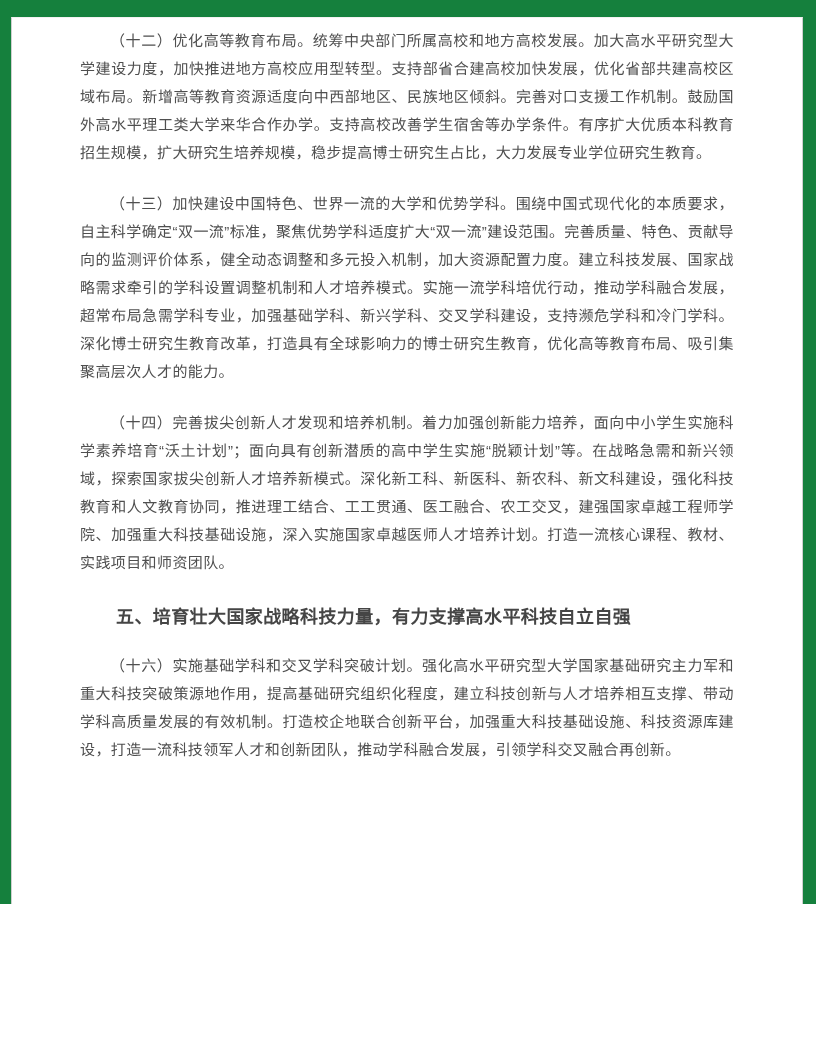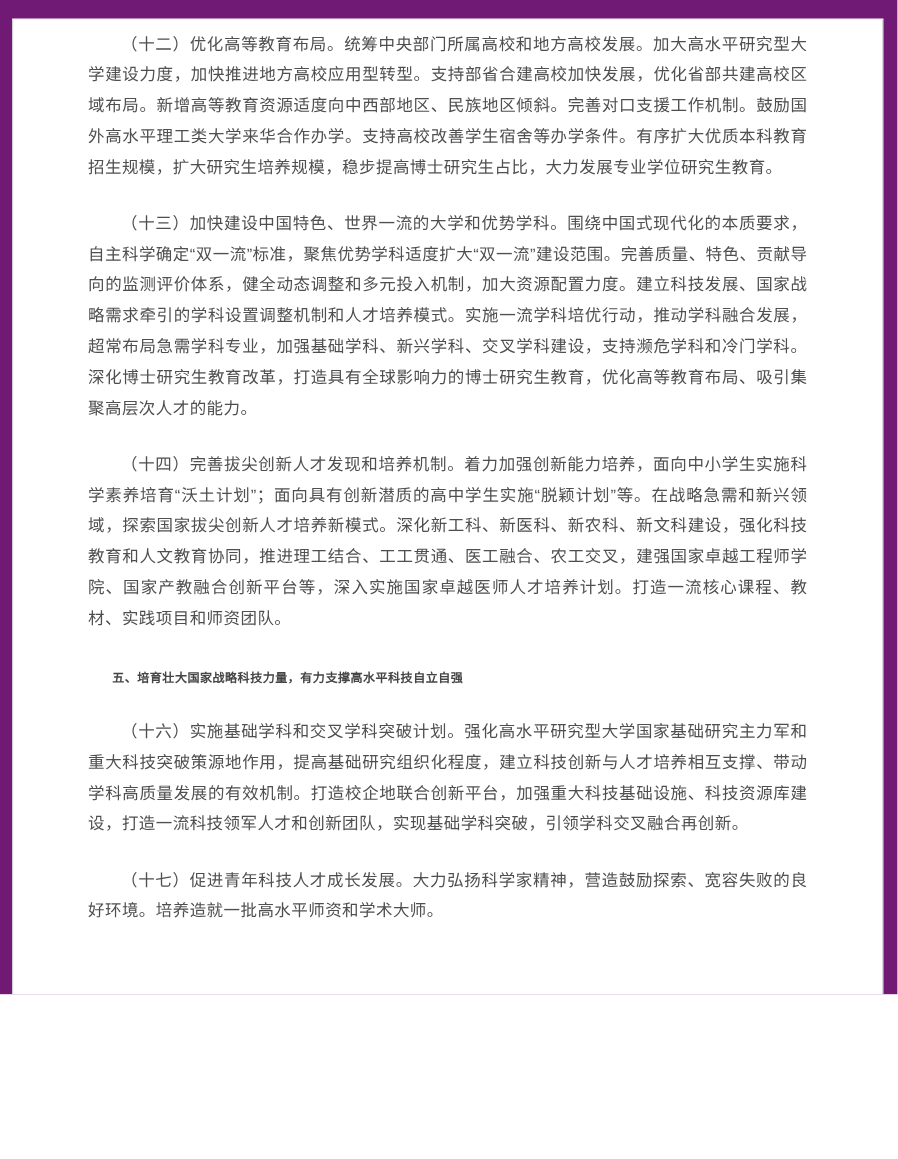--- a/index.html
+++ b/index.html
@@ -5,21 +5,21 @@
   * { margin: 0; padding: 0; box-sizing: border-box; }
   html, body {
     width: 816px;
     background: #ffffff;
     font-family: "Liberation Sans", "DejaVu Sans", sans-serif;
   }
   .canvas {
     position: relative;
     width: 816px;
     height: 904px;
-    background: #701a75;
+    background: #15803d;
     overflow: hidden;
   }
   .page {
     position: absolute;
     left: 11px;
     top: 17px;
     width: 792px;
     height: 1018px;
     background: #ffffff;
     border-left: 1px solid #cfcfcf;
@@ -31,37 +31,36 @@
   .para {
     font-size: 15px;
     line-height: 28px;
     color: #4f4f4f;
     text-align: justify;
     text-indent: 2em;
     margin-bottom: 23px;
     letter-spacing: 0.4px;
   }
   .section-heading {
-    font-size: 11px;
+    font-size: 18px;
     line-height: 28px;
     font-weight: bold;
     color: #454545;
     text-align: justify;
     text-indent: 2em;
     margin-top: 26px;
     margin-bottom: 21px;
     letter-spacing: 0.4px;
   }
 </style>
 </head>
 <body>
 
 <div class="canvas">
   <div class="page">
     <p class="para">（十二）优化高等教育布局。统筹中央部门所属高校和地方高校发展。加大高水平研究型大学建设力度，加快推进地方高校应用型转型。支持部省合建高校加快发展，优化省部共建高校区域布局。新增高等教育资源适度向中西部地区、民族地区倾斜。完善对口支援工作机制。鼓励国外高水平理工类大学来华合作办学。支持高校改善学生宿舍等办学条件。有序扩大优质本科教育招生规模，扩大研究生培养规模，稳步提高博士研究生占比，大力发展专业学位研究生教育。</p>
     <p class="para">（十三）加快建设中国特色、世界一流的大学和优势学科。围绕中国式现代化的本质要求，自主科学确定“双一流”标准，聚焦优势学科适度扩大“双一流”建设范围。完善质量、特色、贡献导向的监测评价体系，健全动态调整和多元投入机制，加大资源配置力度。建立科技发展、国家战略需求牵引的学科设置调整机制和人才培养模式。实施一流学科培优行动，推动学科融合发展，超常布局急需学科专业，加强基础学科、新兴学科、交叉学科建设，支持濒危学科和冷门学科。深化博士研究生教育改革，打造具有全球影响力的博士研究生教育，优化高等教育布局、吸引集聚高层次人才的能力。</p>
-    <p class="para">（十四）完善拔尖创新人才发现和培养机制。着力加强创新能力培养，面向中小学生实施科学素养培育“沃土计划”；面向具有创新潜质的高中学生实施“脱颖计划”等。在战略急需和新兴领域，探索国家拔尖创新人才培养新模式。深化新工科、新医科、新农科、新文科建设，强化科技教育和人文教育协同，推进理工结合、工工贯通、医工融合、农工交叉，建强国家卓越工程师学院、国家产教融合创新平台等，深入实施国家卓越医师人才培养计划。打造一流核心课程、教材、实践项目和师资团队。</p>
+    <p class="para">（十四）完善拔尖创新人才发现和培养机制。着力加强创新能力培养，面向中小学生实施科学素养培育“沃土计划”；面向具有创新潜质的高中学生实施“脱颖计划”等。在战略急需和新兴领域，探索国家拔尖创新人才培养新模式。深化新工科、新医科、新农科、新文科建设，强化科技教育和人文教育协同，推进理工结合、工工贯通、医工融合、农工交叉，建强国家卓越工程师学院、加强重大科技基础设施，深入实施国家卓越医师人才培养计划。打造一流核心课程、教材、实践项目和师资团队。</p>
     <h2 class="section-heading">五、培育壮大国家战略科技力量，有力支撑高水平科技自立自强</h2>
-    <p class="para">（十六）实施基础学科和交叉学科突破计划。强化高水平研究型大学国家基础研究主力军和重大科技突破策源地作用，提高基础研究组织化程度，建立科技创新与人才培养相互支撑、带动学科高质量发展的有效机制。打造校企地联合创新平台，加强重大科技基础设施、科技资源库建设，打造一流科技领军人才和创新团队，实现基础学科突破，引领学科交叉融合再创新。</p>
-    <p class="para">（十七）促进青年科技人才成长发展。大力弘扬科学家精神，营造鼓励探索、宽容失败的良好环境。培养造就一批高水平师资和学术大师。</p>
+    <p class="para">（十六）实施基础学科和交叉学科突破计划。强化高水平研究型大学国家基础研究主力军和重大科技突破策源地作用，提高基础研究组织化程度，建立科技创新与人才培养相互支撑、带动学科高质量发展的有效机制。打造校企地联合创新平台，加强重大科技基础设施、科技资源库建设，打造一流科技领军人才和创新团队，推动学科融合发展，引领学科交叉融合再创新。</p>
 
   </div>
 </div>
 
 </body></html>

